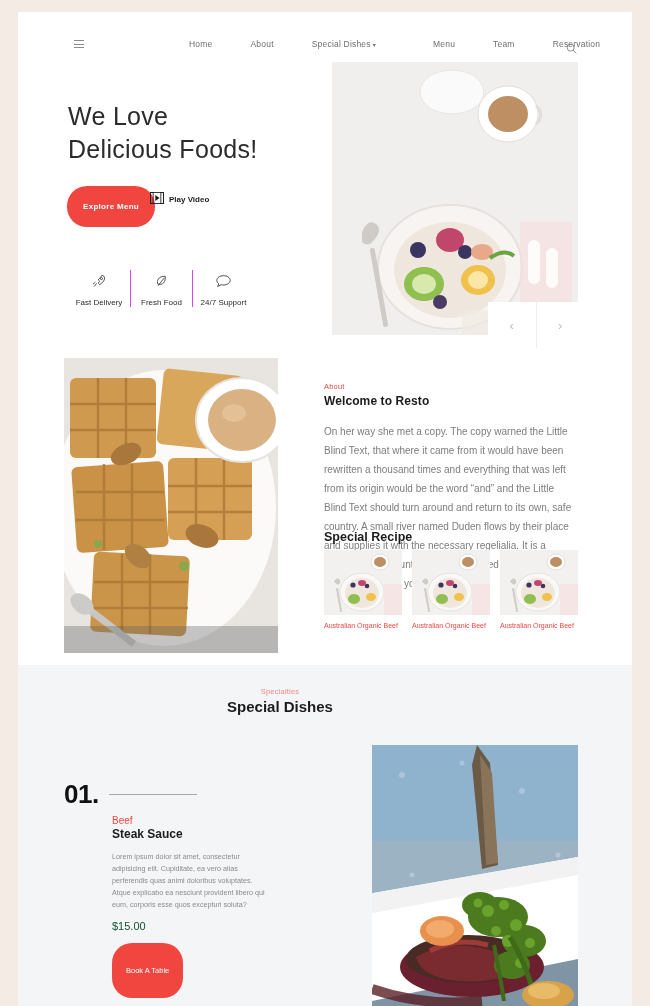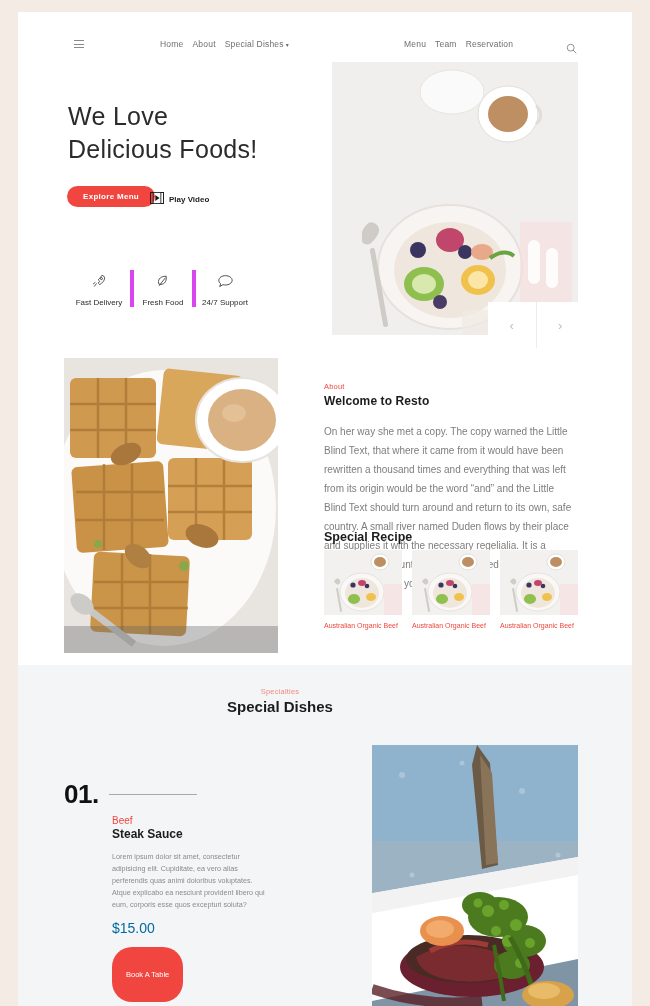--- a/index.html
+++ b/index.html
@@ -19,48 +19,48 @@
   
   .header {
     position:absolute; left:0; top:0; width:614px; height:48px;
     display:flex; align-items:center;
   }
   .hamburger { position:absolute; left:56px; top:28px; width:10px; height:8px;
     display:flex; flex-direction:column; justify-content:space-between; cursor:pointer; }
   .hamburger i { display:block; height:1px; background:#8a8a8a; width:100%; }
   .nav-left { position:absolute; left:142px; top:27px; display:flex; gap:9px; align-items:center; }
   .nav-right { position:absolute; left:386px; top:27px; display:flex; gap:9px; align-items:center; }
-  .nav-link { font-size:8.5px; color:#6f6f6f; letter-spacing:.2px; cursor:pointer; white-space:nowrap; }
+  .nav-link { font-size:8.5px; color:#6f6f6f; letter-spacing:.2px; cursor:pointer; white-space:nowrap;margin-left:29px; }
   .caret { font-size:6px; color:#6f6f6f; margin-left:2px; }
   .logo {
     position:absolute; left:0; top:18px; width:614px; text-align:center;
     font-family:"DejaVu Serif", serif; font-style:italic; font-size:24px;
     color:#1c1c1c; letter-spacing:.5px;
   }
   .search-icon { position:absolute; left:548px; top:28px; cursor:pointer; }
 
   
   .hero-title {
     position:absolute; left:50px; top:88px; width:260px;
     font-size:25px; line-height:33px; color:#2b2b2b; font-weight:300;
     letter-spacing:.3px;
   }
   .btn-explore {
     position:absolute; left:49px; top:174px;
     background:#f0463f; color:#fff; font-size:8px; font-weight:bold;
-    padding:6px 16px; border-radius:20px; border:none; cursor:pointer;
+    padding:16px 16px; border-radius:20px; border:none; cursor:pointer;
     letter-spacing:.3px;
     text-align:right;
   }
   .play-wrap { position:absolute; left:132px; top:178px; display:flex; align-items:center; gap:5px; cursor:pointer; }
   .play-label { font-size:8px; font-weight:bold; color:#1c1c1c; }
 
   .features { position:absolute; left:50px; top:258px; display:flex; }
   .feature { width:62px; text-align:center; position:relative; }
-  .feature + .feature { border-left:4px solid #d946ef; }
+  .feature + .feature { border-left:1px solid #d946ef; }
   .feature-icon { height:22px; display:flex; align-items:center; justify-content:center; }
   .feature-label { font-size:8px; color:#2b2b2b; margin-top:6px; white-space:nowrap; }
 
   .hero-img {
     position:absolute; left:314px; top:50px; width:246px; height:273px;
     background:linear-gradient(160deg,#f2f1ef 0%,#e9e7e4 40%,#efeceb 100%);
     overflow:hidden;
   }
   .hero-arrows { position:absolute; left:470px; top:290px; width:96px; height:46px;
     background:#fff; display:flex; }
@@ -93,21 +93,21 @@
   .specials-title { font-size:15px; font-weight:bold; color:#1c1c1c; margin-top:2px; }
 
   .dish-num { position:absolute; left:46px; top:114px; display:flex; align-items:center; gap:10px; }
   .dish-num-text { font-size:26px; font-weight:bold; color:#111; letter-spacing:-.5px; }
   .dish-rule { width:88px; height:1px; background:#a8a8a8; }
 
   .dish-body { position:absolute; left:94px; top:150px; width:160px; }
   .dish-cat { font-size:10px; color:#f0463f; }
   .dish-name { font-size:12px; font-weight:bold; color:#1c1c1c; margin-top:1px; }
   .dish-desc { font-size:7.2px; line-height:12px; color:#8b8b8b; margin-top:10px; }
-  .dish-price { font-size:14px; color:#0369a1; margin-top:9px; }
+  .dish-price { font-size:11px; color:#14532d; margin-top:9px; }
   .btn-book { margin-top:11px; background:#f0463f; color:#fff; font-size:7.5px;
     padding:23px 14px; border:none; border-radius:20px; cursor:pointer; }
 
   .steak-img {
     position:absolute; left:354px; top:80px; width:206px; height:273px;
     background:linear-gradient(170deg,#7fa6c4 0%,#9db6c6 25%,#5a4238 60%,#3a2a22 100%);
     overflow:hidden;
   }
 </style>
 </head>

